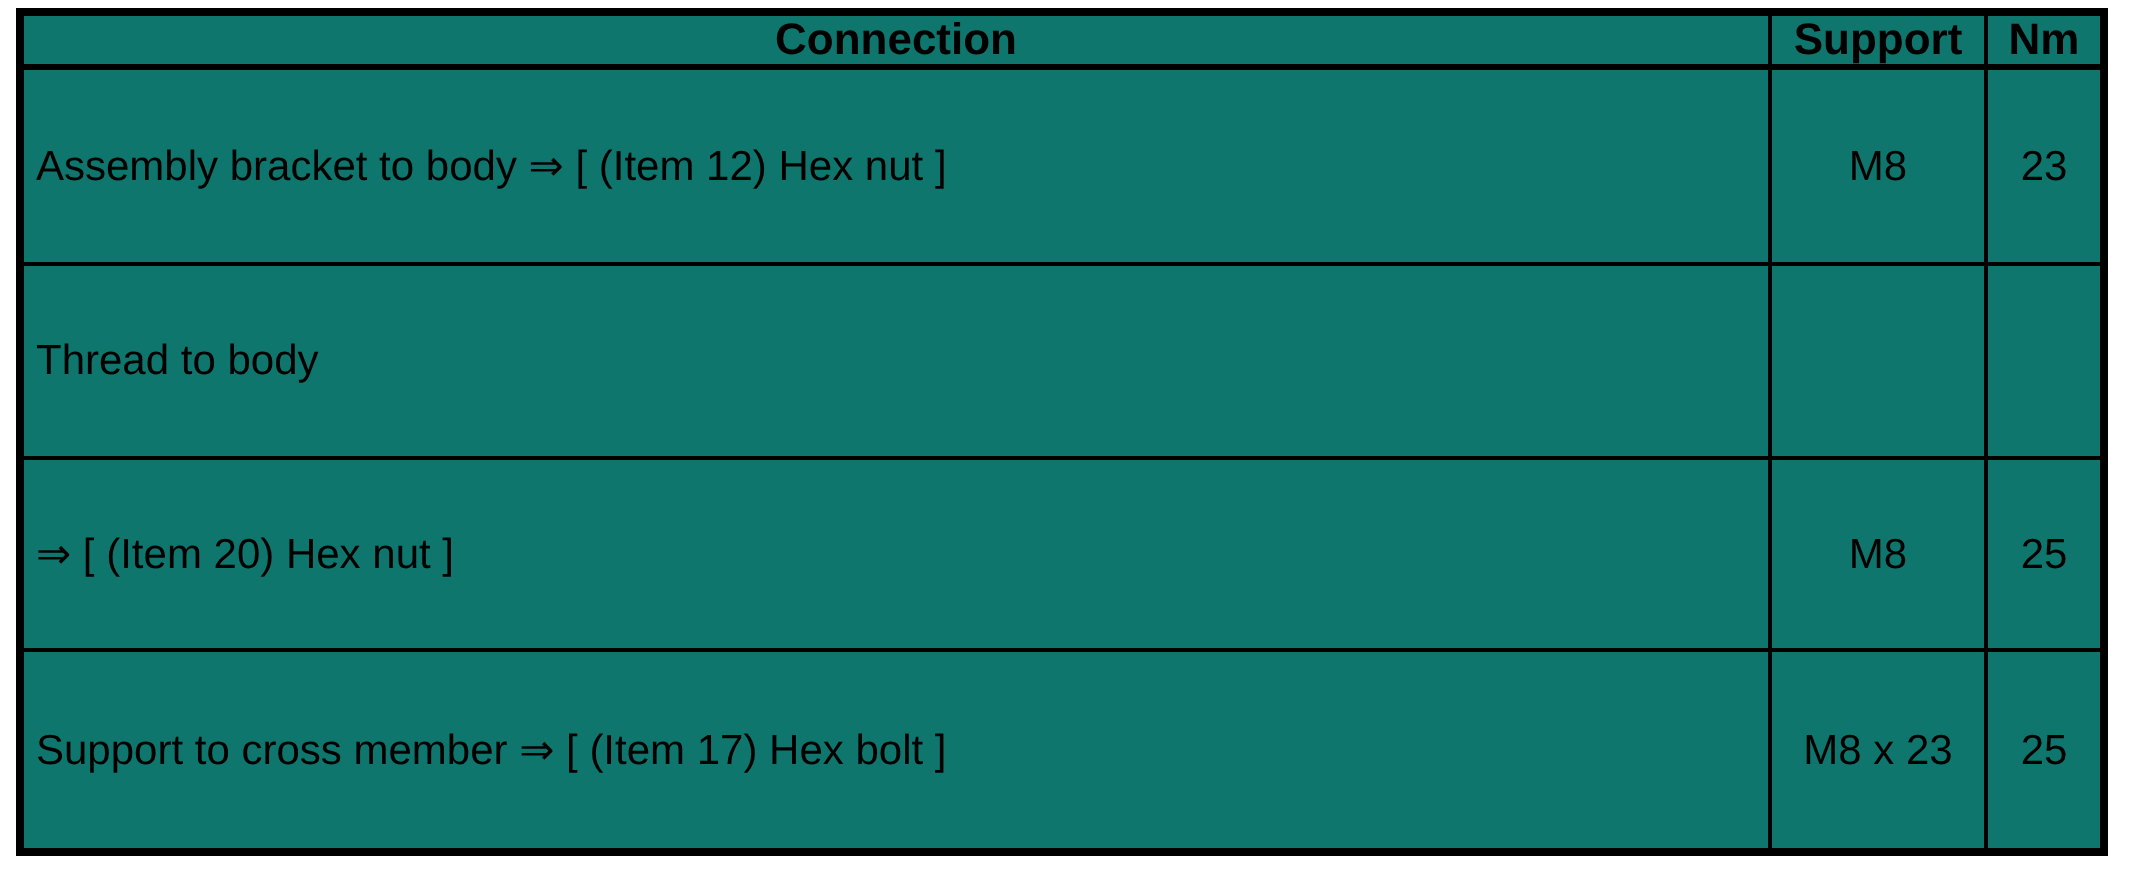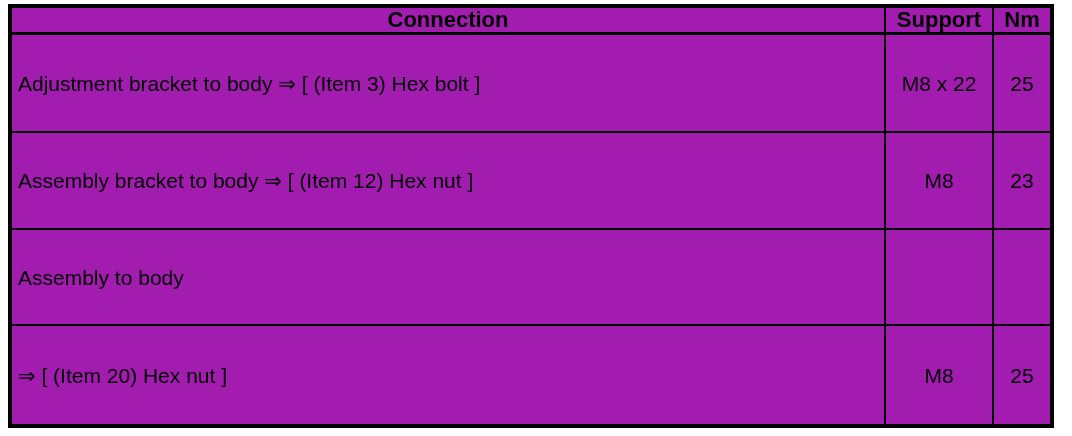--- a/index.html
+++ b/index.html
@@ -19,21 +19,21 @@
     background: #ffffff;
   }
   table.torque {
     position: absolute;
     left: 8px;
     top: 4px;
     width: 1042px;
     height: 424px;
     border-collapse: collapse;
     table-layout: fixed;
-    background: #a21caf;
+    background: #0f766e;
     color: #000000;
   }
   table.torque col.col-connection { width: 875px; }
   table.torque col.col-thread     { width: 108px; }
   table.torque col.col-nm         { width: 59px;  }
 
   table.torque th,
   table.torque td {
     border: 2px solid #000000;
     padding: 0 5px;
@@ -74,34 +74,34 @@
     </colgroup>
     <thead>
       <tr>
         <th>Connection</th>
         <th>Support</th>
         <th>Nm</th>
       </tr>
     </thead>
     <tbody>
       <tr>
-        <td class="cell-connection">Adjustment bracket to body ⇒ [ (Item 3) Hex bolt ]</td>
-        <td class="cell-thread">M8 x 22</td>
-        <td class="cell-nm">25</td>
-      </tr>
-      <tr>
         <td class="cell-connection">Assembly bracket to body ⇒ [ (Item 12) Hex nut ]</td>
         <td class="cell-thread">M8</td>
         <td class="cell-nm">23</td>
       </tr>
       <tr>
-        <td class="cell-connection">Assembly to body</td>
+        <td class="cell-connection">Thread to body</td>
         <td class="cell-thread"></td>
         <td class="cell-nm"></td>
       </tr>
       <tr>
         <td class="cell-connection">⇒ [ (Item 20) Hex nut ]</td>
         <td class="cell-thread">M8</td>
         <td class="cell-nm">25</td>
       </tr>
+      <tr>
+        <td class="cell-connection">Support to cross member ⇒ [ (Item 17) Hex bolt ]</td>
+        <td class="cell-thread">M8 x 23</td>
+        <td class="cell-nm">25</td>
+      </tr>
     </tbody>
   </table>
 </div>
 
 </body></html>

